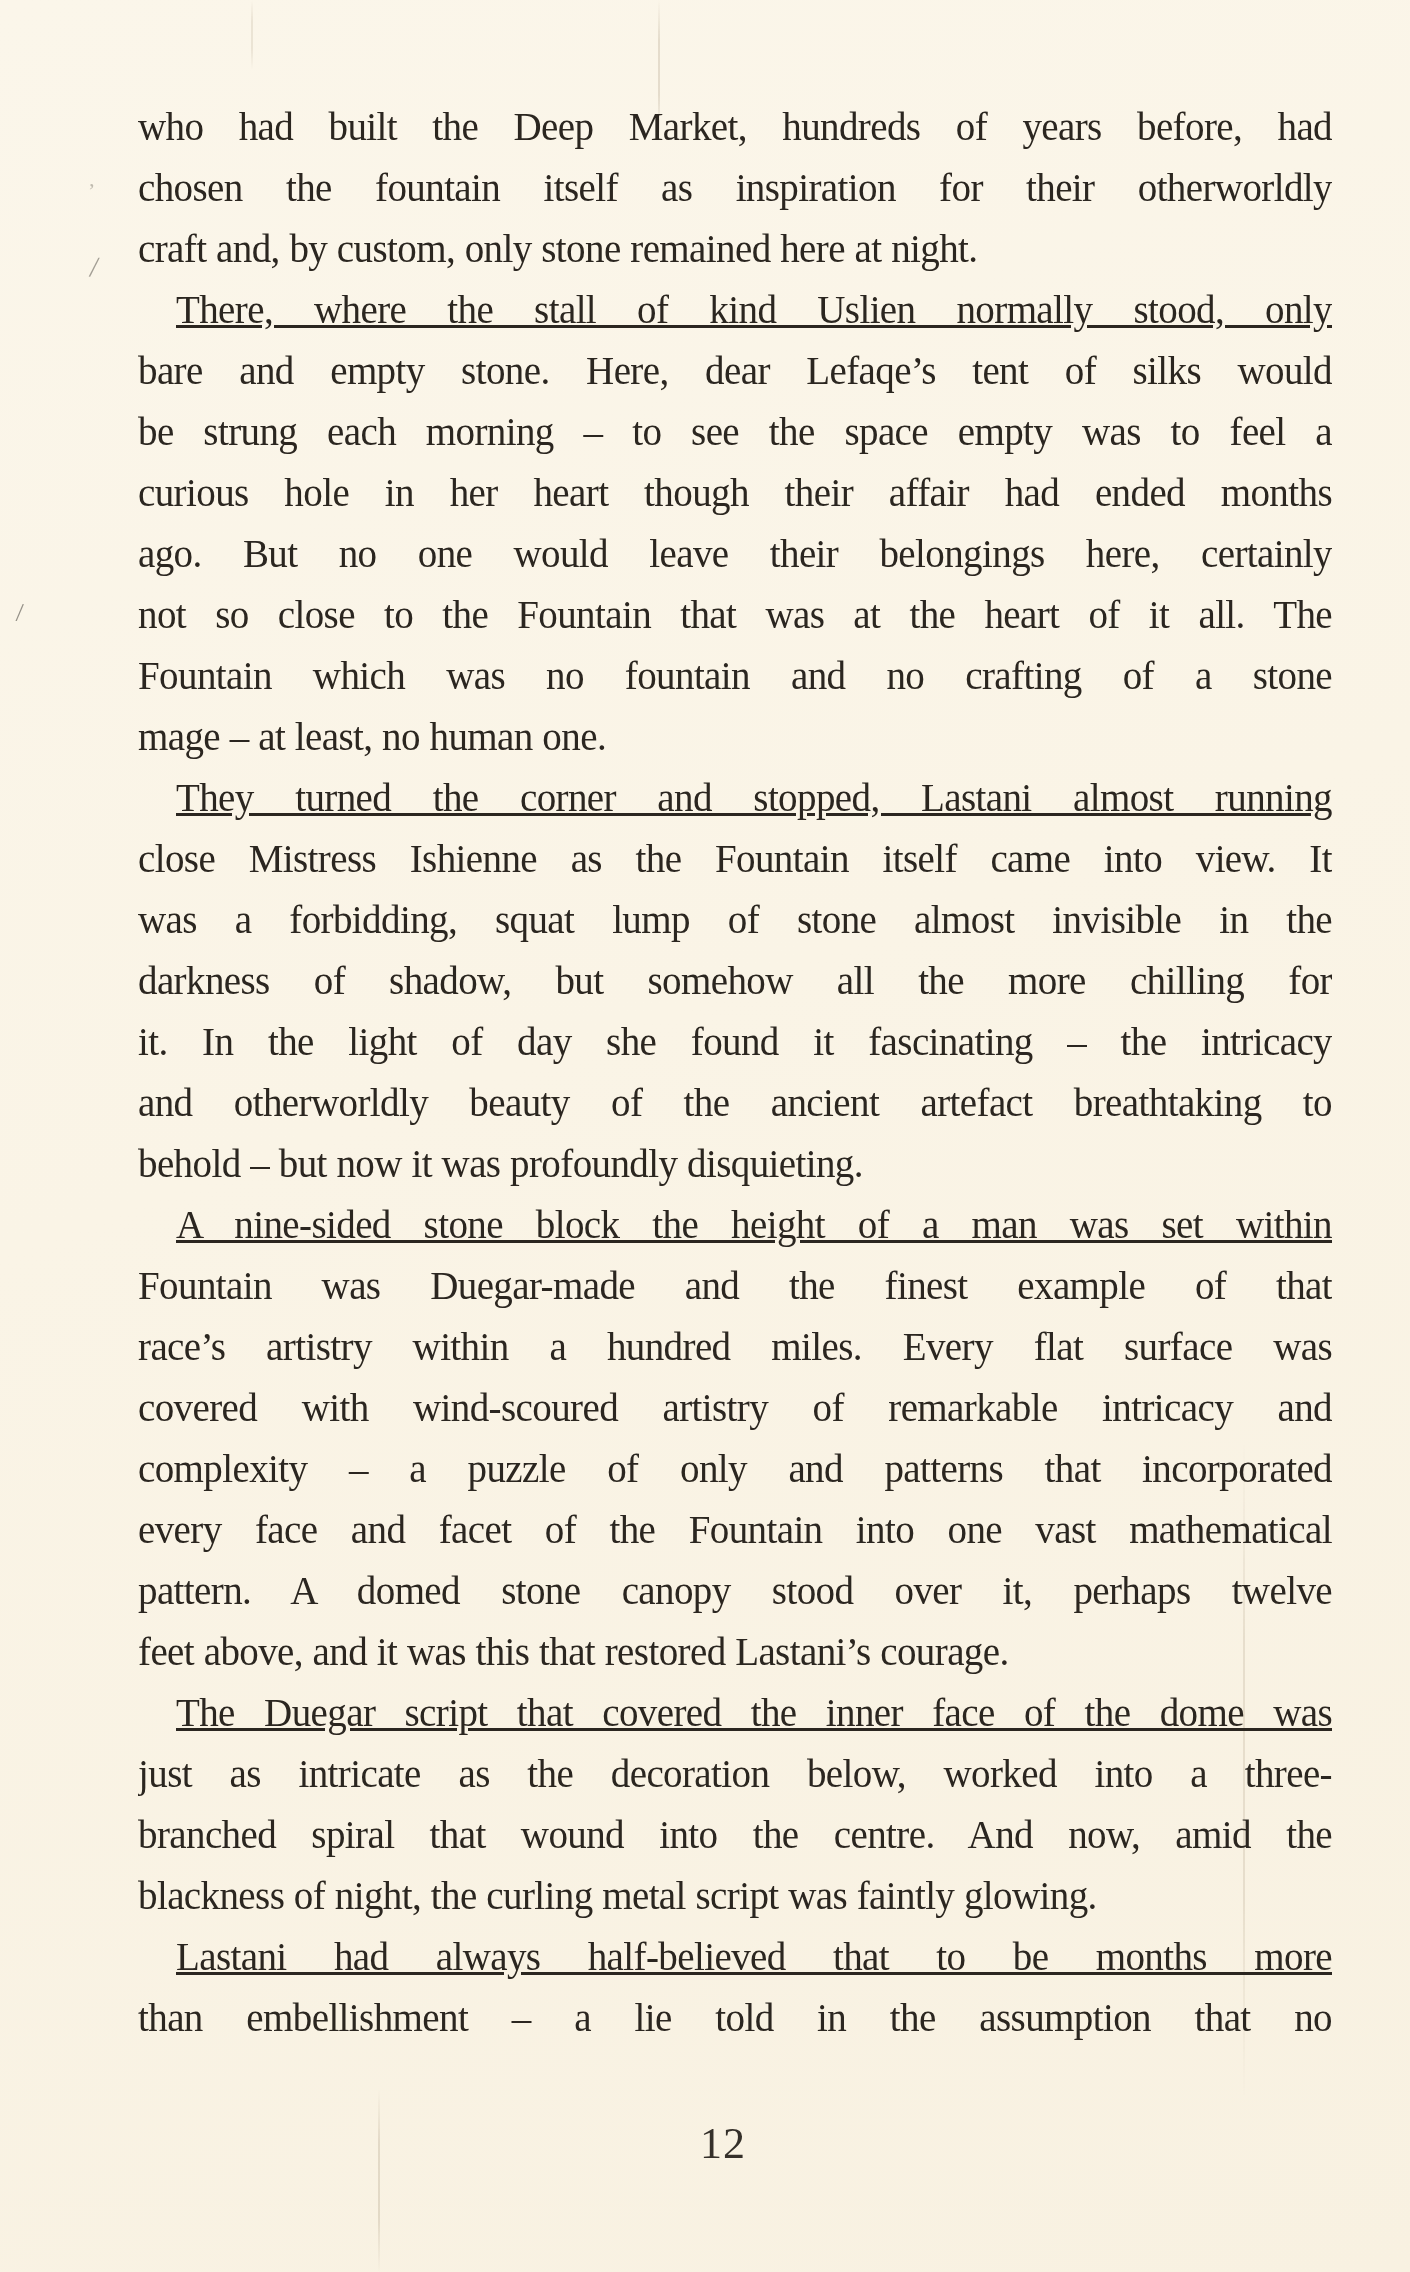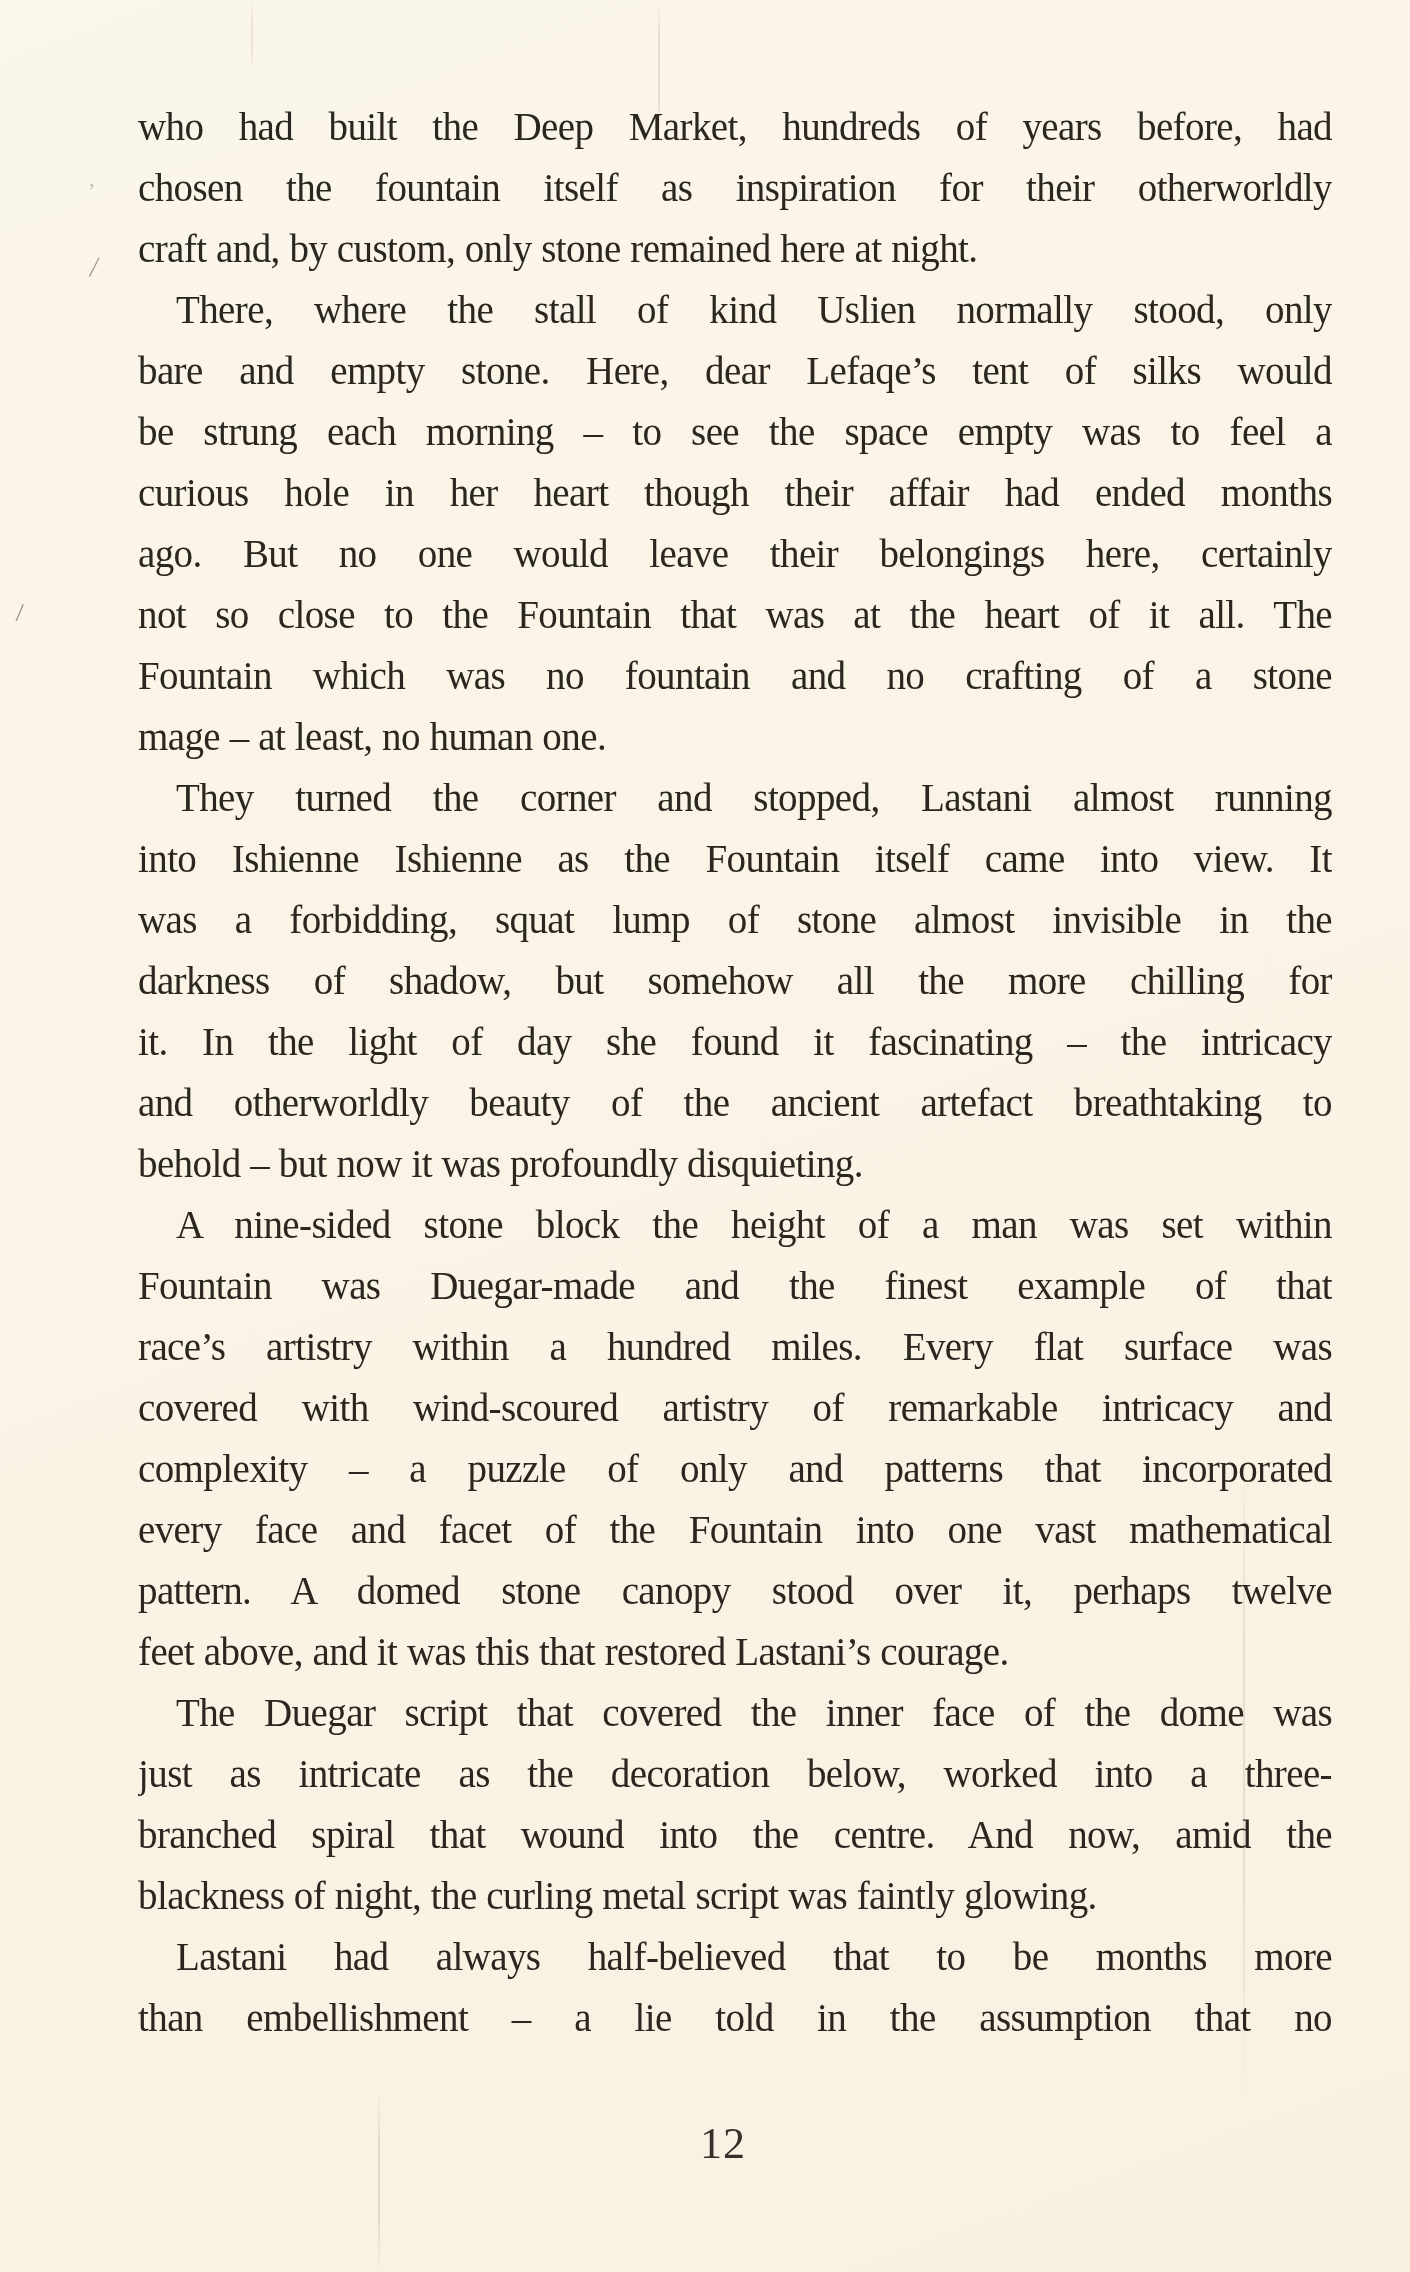--- a/index.html
+++ b/index.html
@@ -35,20 +35,21 @@
     text-align: justify;
     text-align-last: justify;
     overflow: hidden;
   }
   .line.end {
     text-align: center;
     text-align-last: left;
   }
   .line.indent {
     text-indent: 38px;
+    text-decoration: underline;
   }
   .page-number {
     position: absolute;
     top: 2118px;
     left: 126px;
     width: 1194px;
     text-align: center;
     font-size: 44px;
     letter-spacing: 1px;
     color: #35302a;
@@ -96,21 +97,21 @@
     <p class="line indent">There, where the stall of kind Uslien normally stood, only</p>
     <p class="line">bare and empty stone. Here, dear Lefaqe’s tent of silks would</p>
     <p class="line">be strung each morning – to see the space empty was to feel a</p>
     <p class="line">curious hole in her heart though their affair had ended months</p>
     <p class="line">ago. But no one would leave their belongings here, certainly</p>
     <p class="line">not so close to the Fountain that was at the heart of it all. The</p>
     <p class="line">Fountain which was no fountain and no crafting of a stone</p>
     <p class="line end">mage – at least, no human one.</p>
 
     <p class="line indent">They turned the corner and stopped, Lastani almost running</p>
-    <p class="line">into Ishienne Ishienne as the Fountain itself came into view. It</p>
+    <p class="line">close Mistress Ishienne as the Fountain itself came into view. It</p>
     <p class="line">was a forbidding, squat lump of stone almost invisible in the</p>
     <p class="line">darkness of shadow, but somehow all the more chilling for</p>
     <p class="line">it. In the light of day she found it fascinating – the intricacy</p>
     <p class="line">and otherworldly beauty of the ancient artefact breathtaking to</p>
     <p class="line end">behold – but now it was profoundly disquieting.</p>
 
     <p class="line indent">A nine-sided stone block the height of a man was set within</p>
     <p class="line">Fountain was Duegar-made and the finest example of that</p>
     <p class="line">race’s artistry within a hundred miles. Every flat surface was</p>
     <p class="line">covered with wind-scoured artistry of remarkable intricacy and</p>

